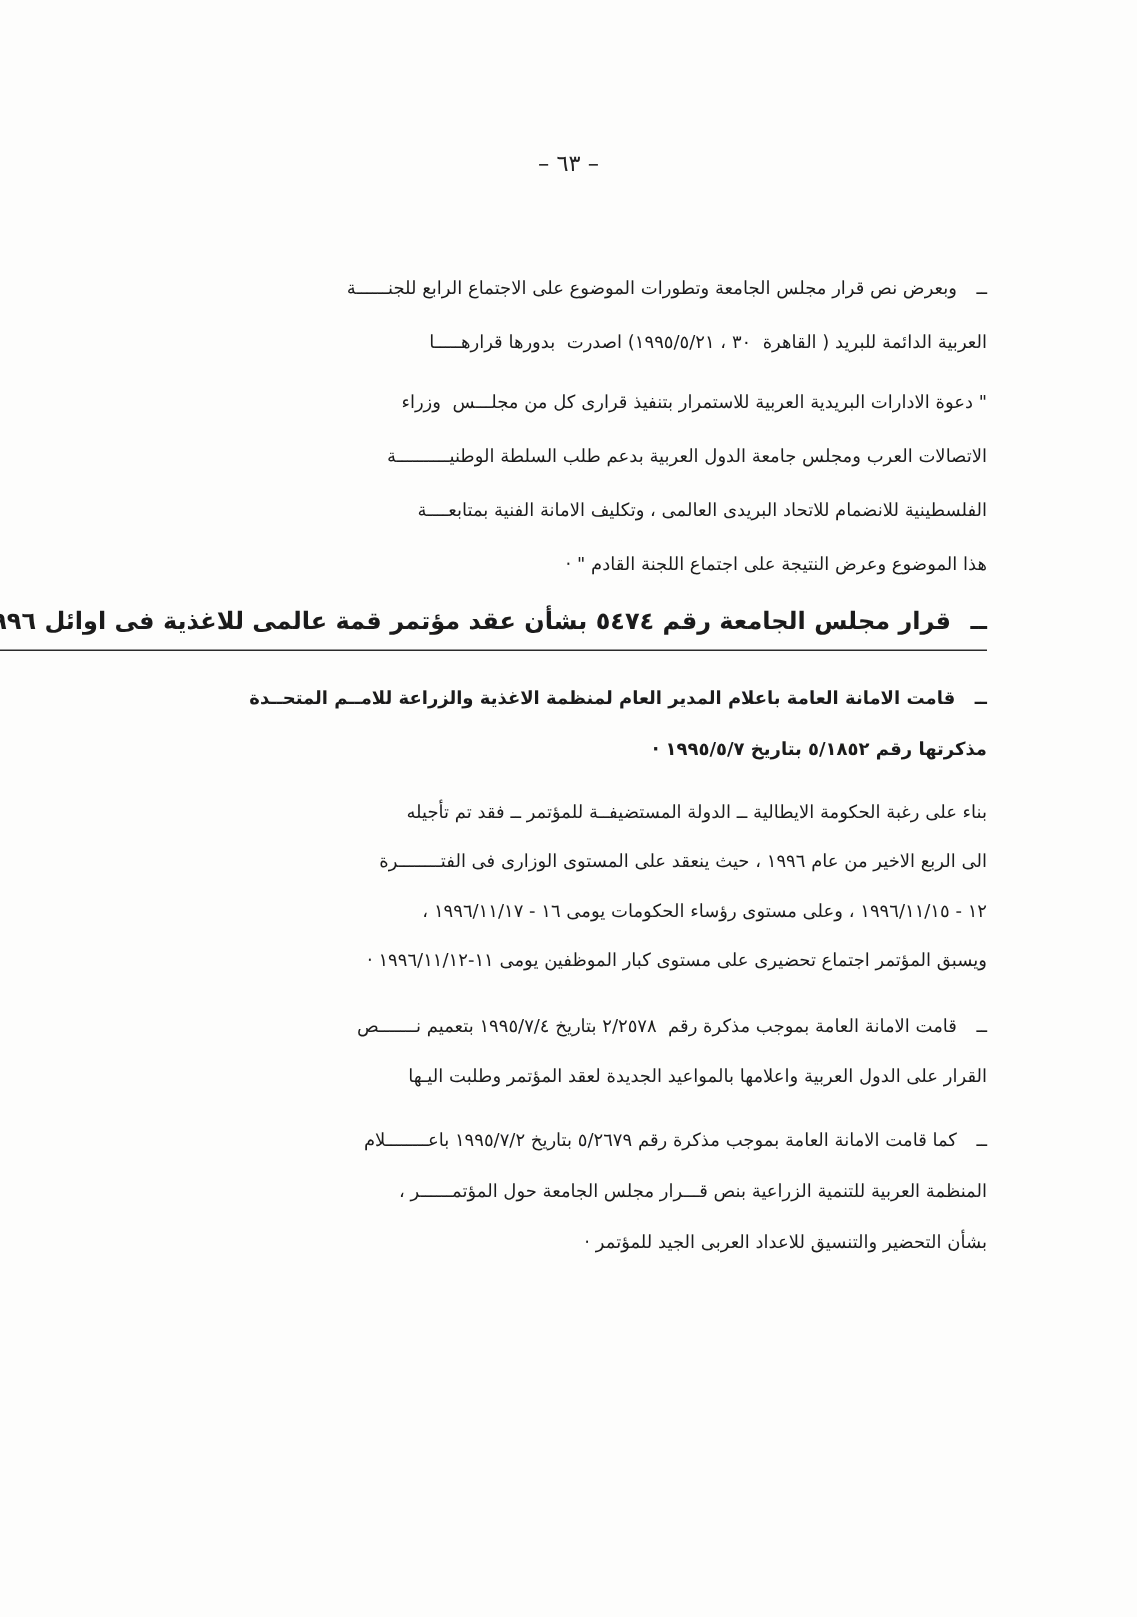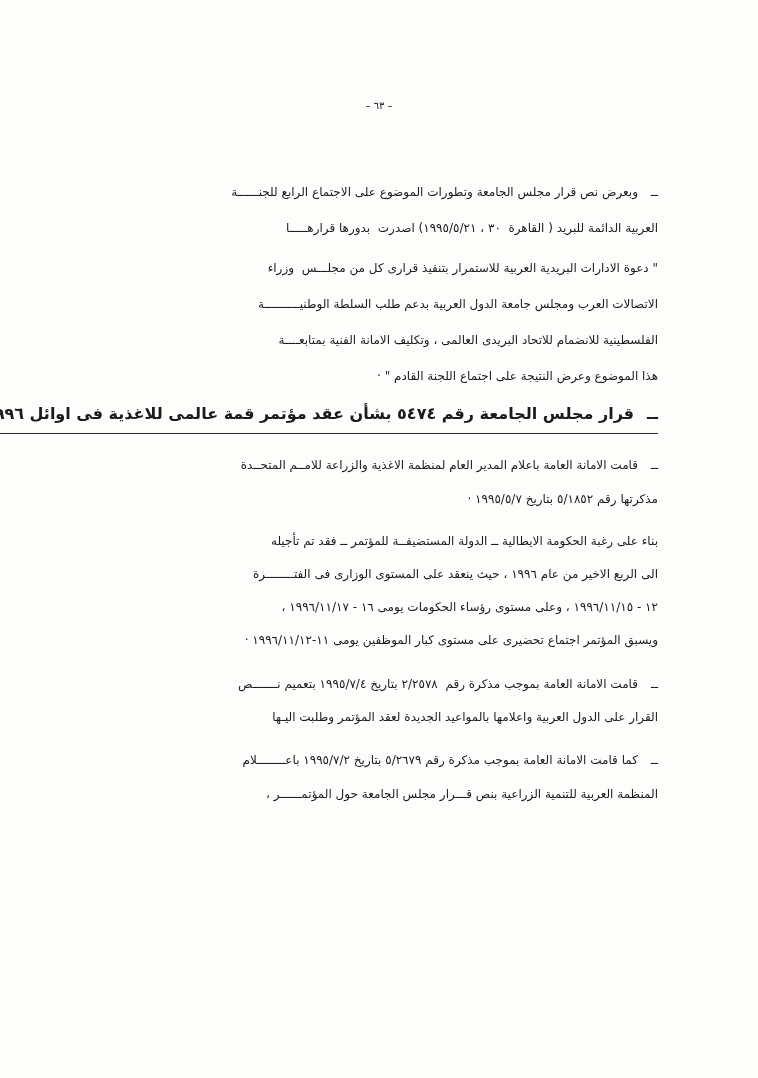--- a/index.html
+++ b/index.html
@@ -13,21 +13,21 @@
   .page{
     position:relative;
     width:758px;height:1078px;
     direction:rtl;
     background:#fdfdfc;
   }
   .pagenum{
     position:absolute;
     top:100px;left:0;right:0;
     text-align:center;
-    font-size:10px;
+    font-size:15px;
     letter-spacing:2px;
     color:#222;
   }
   .content{
     position:absolute;
     top:174px;
     right:100px;
     left:96px;
     text-align:right;
   }
@@ -48,21 +48,21 @@
     font-weight:bold;
     font-size:16px;
     line-height:24px;
     white-space:nowrap;
   }
   .bullet{
     display:inline-block;
     margin-left:13px;
     color:#1b1b1b;
   }
-  .p3{margin-top:14px;}
+  .p3{margin-top:14px;font-weight:bold;}
   .p4{margin-top:9px;}
   .p5{margin-top:11px;}
   .p6{margin-top:9px;}
 </style>
 </head>
 <body>
 
 <div class="page">
 
   <div class="pagenum">– ٦٣ –</div>
@@ -98,16 +98,17 @@
     </div>
 
     <div class="para p5 tight">
       <div class="line"><span class="bullet">ــ</span><span>قامت الامانة العامة بموجب مذكرة رقم&nbsp;&nbsp;٢/٢٥٧٨ بتاريخ ١٩٩٥/٧/٤ بتعميم نـــــــص</span></div>
       <div class="line">القرار على الدول العربية واعلامها بالمواعيد الجديدة لعقد المؤتمر وطلبت اليـها</div>
     </div>
 
     <div class="para p6 mid">
       <div class="line"><span class="bullet">ــ</span><span>كما قامت الامانة العامة بموجب مذكرة رقم ٥/٢٦٧٩ بتاريخ ١٩٩٥/٧/٢ باعــــــــلام</span></div>
       <div class="line">المنظمة العربية للتنمية الزراعية بنص قـــرار مجلس الجامعة حول المؤتمــــــر ،</div>
+      <div class="line">بشأن التحضير والتنسيق للاعداد العربى الجيد للمؤتمر ·</div>
     </div>
 
   </div>
 </div>
 
 </body></html>

